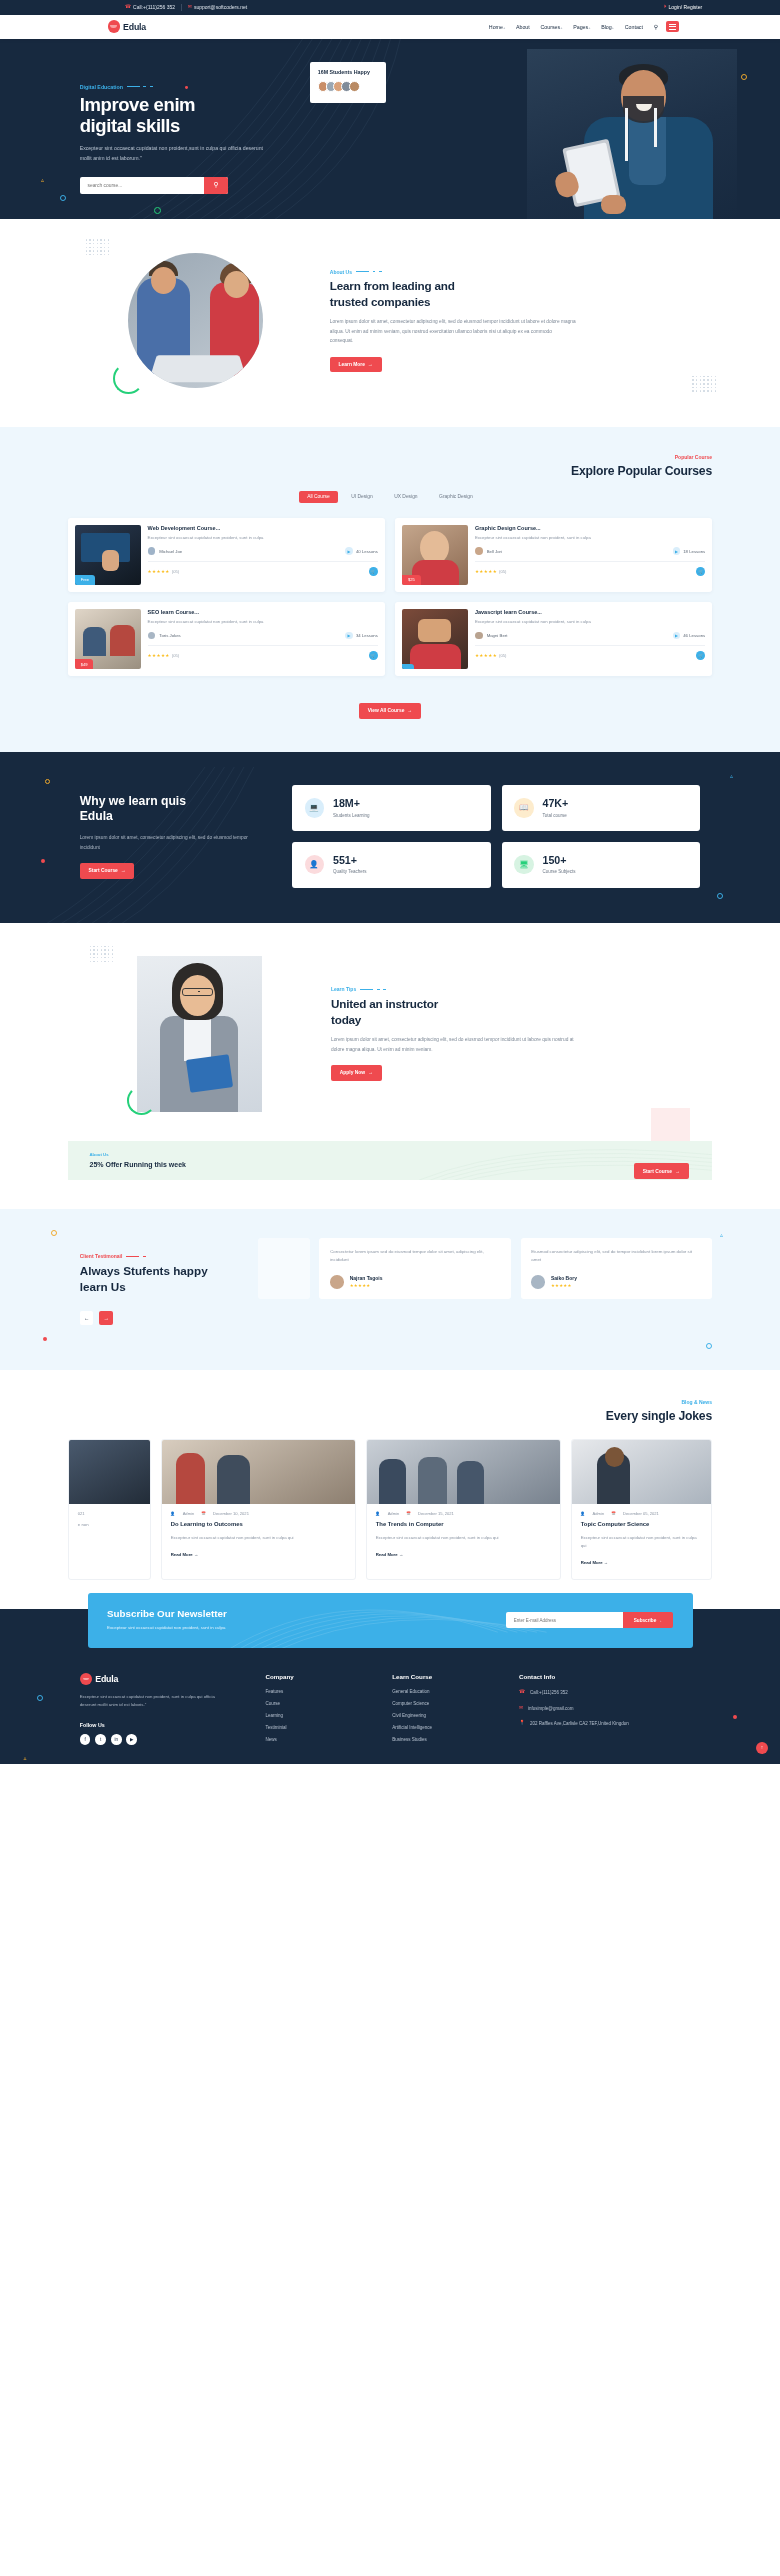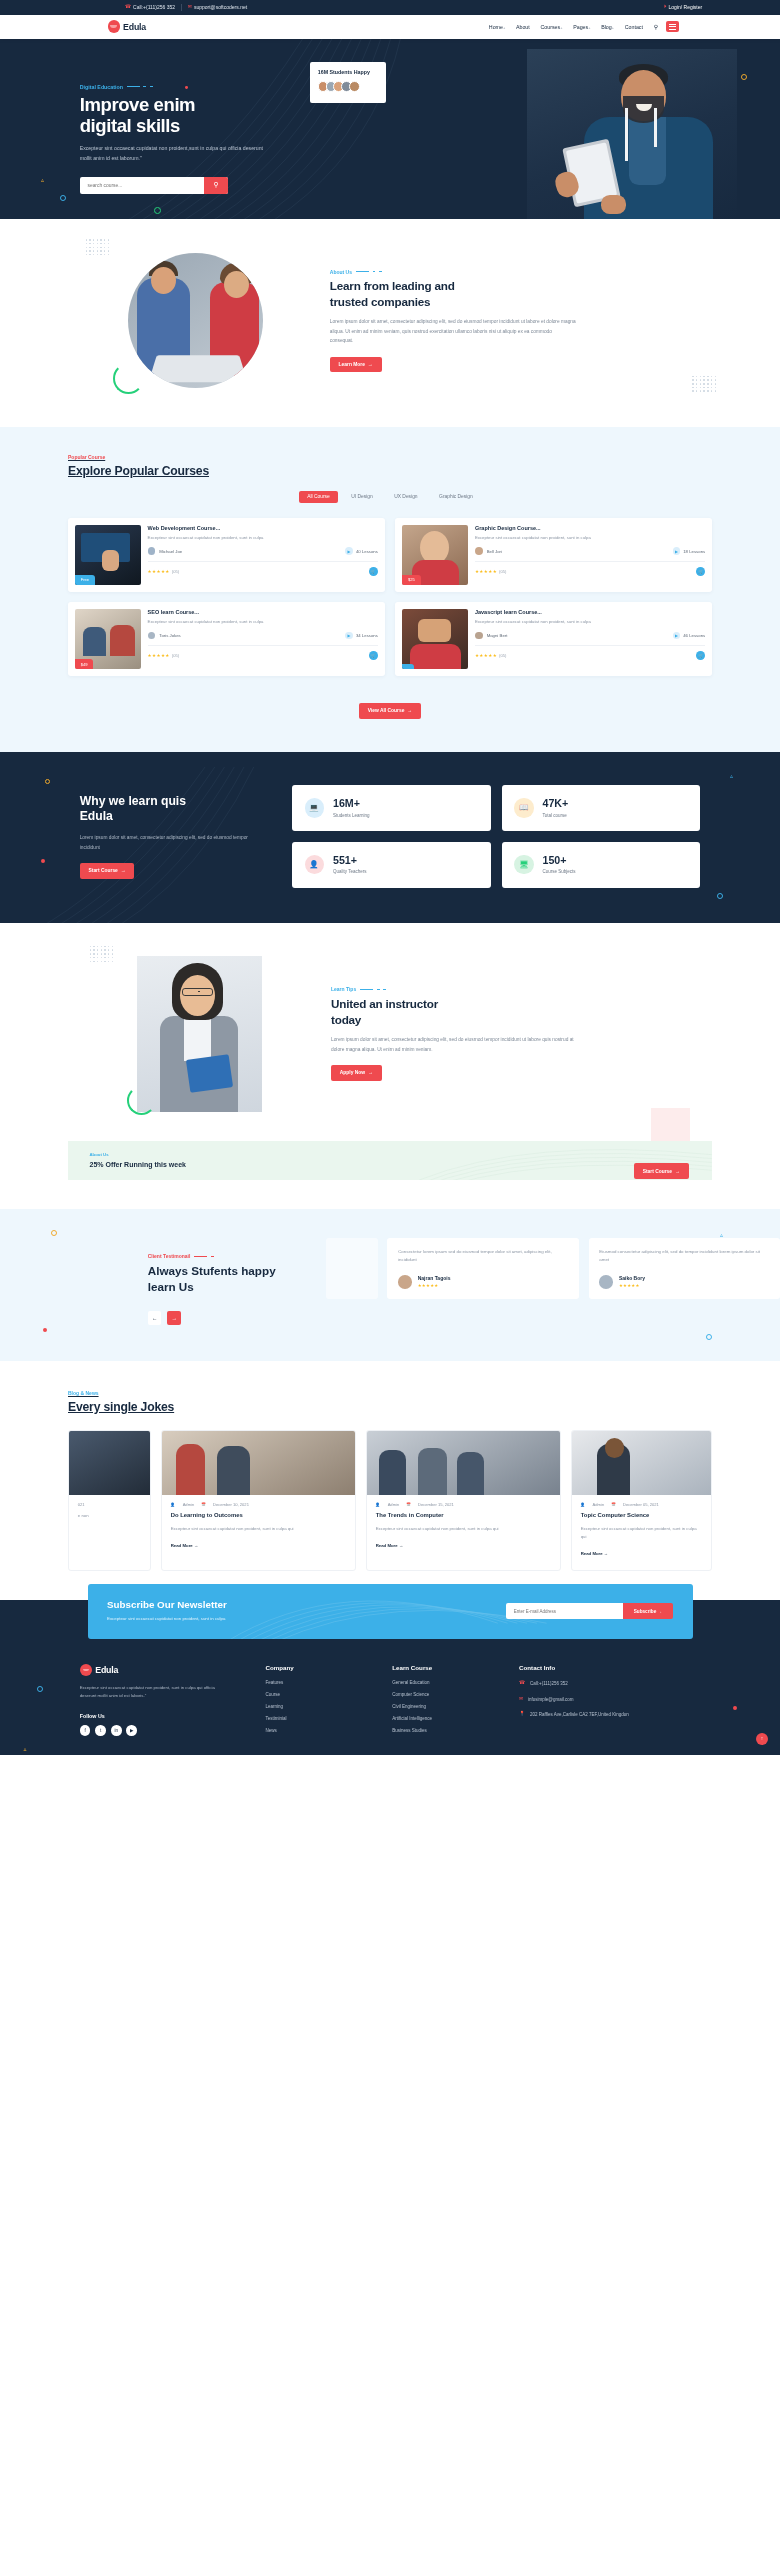--- a/index.html
+++ b/index.html
@@ -136,21 +136,21 @@
   .sec-p { font-size:4.8px; line-height:2.0; color:#7d8896; margin-top:7.8px; width:246px;}
   .btn-red {
     display:inline-flex; align-items:center; gap:2.9px; background:#ef4a4f; color:#fff;
     font-size:4.9px; font-weight:bold; padding:5.4px 8.8px; border-radius:2px; margin-top:10.7px;
     text-decoration:none;
   }
 
   
   .courses { background:#eef7fd; padding:27px 0 33px; display:flex; justify-content:center;}
   .courses-in{width:644px;}
-  .center{text-align:left;text-decoration:underline;}
+  .center{text-align:right;}
   .pill-eyebrow{font-size:5px; font-weight:bold; color:#ef4a4f; display:block; margin-bottom:3.9px;}
   h2.center-title{font-size:12.2px; font-weight:bold; color:#17293f; letter-spacing:-0.2px;}
   .tabs{display:flex; justify-content:center; gap:5.9px; margin-top:12.7px;}
   .tab{font-size:4.9px; color:#6d7886; padding:3.9px 7.8px; border-radius:2px; cursor:pointer;}
   .tab.on{background:#ef4a4f; color:#fff;}
   .cards{display:grid; grid-template-columns:1fr 1fr; gap:10.7px; margin-top:14.6px;}
   .card{background:#fff; border-radius:2.9px; padding:6.8px; display:flex; gap:6.8px; box-shadow:0 1px 3.9px rgba(18,40,70,.05);}
   .card-img{width:66px; height:60px; border-radius:2px; position:relative; overflow:hidden; flex-shrink:0;}
   .badge{position:absolute; left:0; bottom:0; font-size:4.1px; color:#fff; padding:2.4px 5.9px; border-radius:0 2.9px 0 0;}
   .card-body{flex:1; min-width:0;}
@@ -196,21 +196,21 @@
   .offer-band{
     width:644px; margin:9.8px auto 0; height:39px; background:#eaf6ee; position:relative;
     display:flex; align-items:center; overflow:hidden;
   }
   .offer-band .ob-in{padding-left:21.5px;}
   .ob-eye{font-size:4.3px; color:#3cb0e8; font-weight:bold;}
   .ob-t{font-size:7px; font-weight:bold; color:#17293f; margin-top:3.9px;}
   .ob-btn{position:absolute; right:23.4px; top:11.7px;}
 
   
-  .testi{background:#eef7fd; padding:29px 0 36px; display:flex; justify-content:flex-end; position:relative;}
+  .testi{background:#eef7fd; padding:29px 0 45px; display:flex; justify-content:center; position:relative;}
   .testi-in{width:644px; display:flex; align-items:flex-start; gap:13.7px;}
   .testi-left{width:176px; padding-left:11.7px; padding-top:15.6px;}
   .testi-left h2{font-size:11.7px; line-height:1.3; font-weight:bold; color:#17293f;}
   .arrows{display:flex; gap:5.9px; margin-top:17.6px;}
   .arw{width:13.7px; height:13.7px; border-radius:2px; background:#fff; display:flex; align-items:center; justify-content:center; font-size:5.3px; color:#17293f;}
   .arw.on{background:#ef4a4f; color:#fff;}
   .t-cards{flex:1; display:flex; gap:9.8px;}
   .t-card{flex:1; background:#fff; border-radius:2.9px; padding:9.8px 10.7px;}
   .t-card.ghost{opacity:.55;}
   .t-p{font-size:4.4px; line-height:2.0; color:#8b95a3;}
@@ -631,21 +631,21 @@
       <p>Lorem ipsum dolor sit amet, consectetur adipiscing elit, sed do eiusmod tempor incididunt</p>
       <a class="btn-red" href="#">
         <span>Start Course</span>
           <span>→</span>
       </a>
     </div>
     <div class="why-right">
       <div class="stat">
         <span class="stat-ic" style="background:#d9eefb; color:#3cb0e8;">💻</span>
         <span>
-          <span class="stat-n" style="display:block">16M+</span>
+          <span class="stat-n" style="display:block">18M+</span>
           <span class="stat-l" style="display:block">Students Learning</span>
         </span>
       </div>
       <div class="stat">
         <span class="stat-ic" style="background:#fdeccd; color:#f0a92c;">📖</span>
         <span>
           <span class="stat-n" style="display:block">47K+</span>
           <span class="stat-l" style="display:block">Total course</span>
         </span>
       </div>

